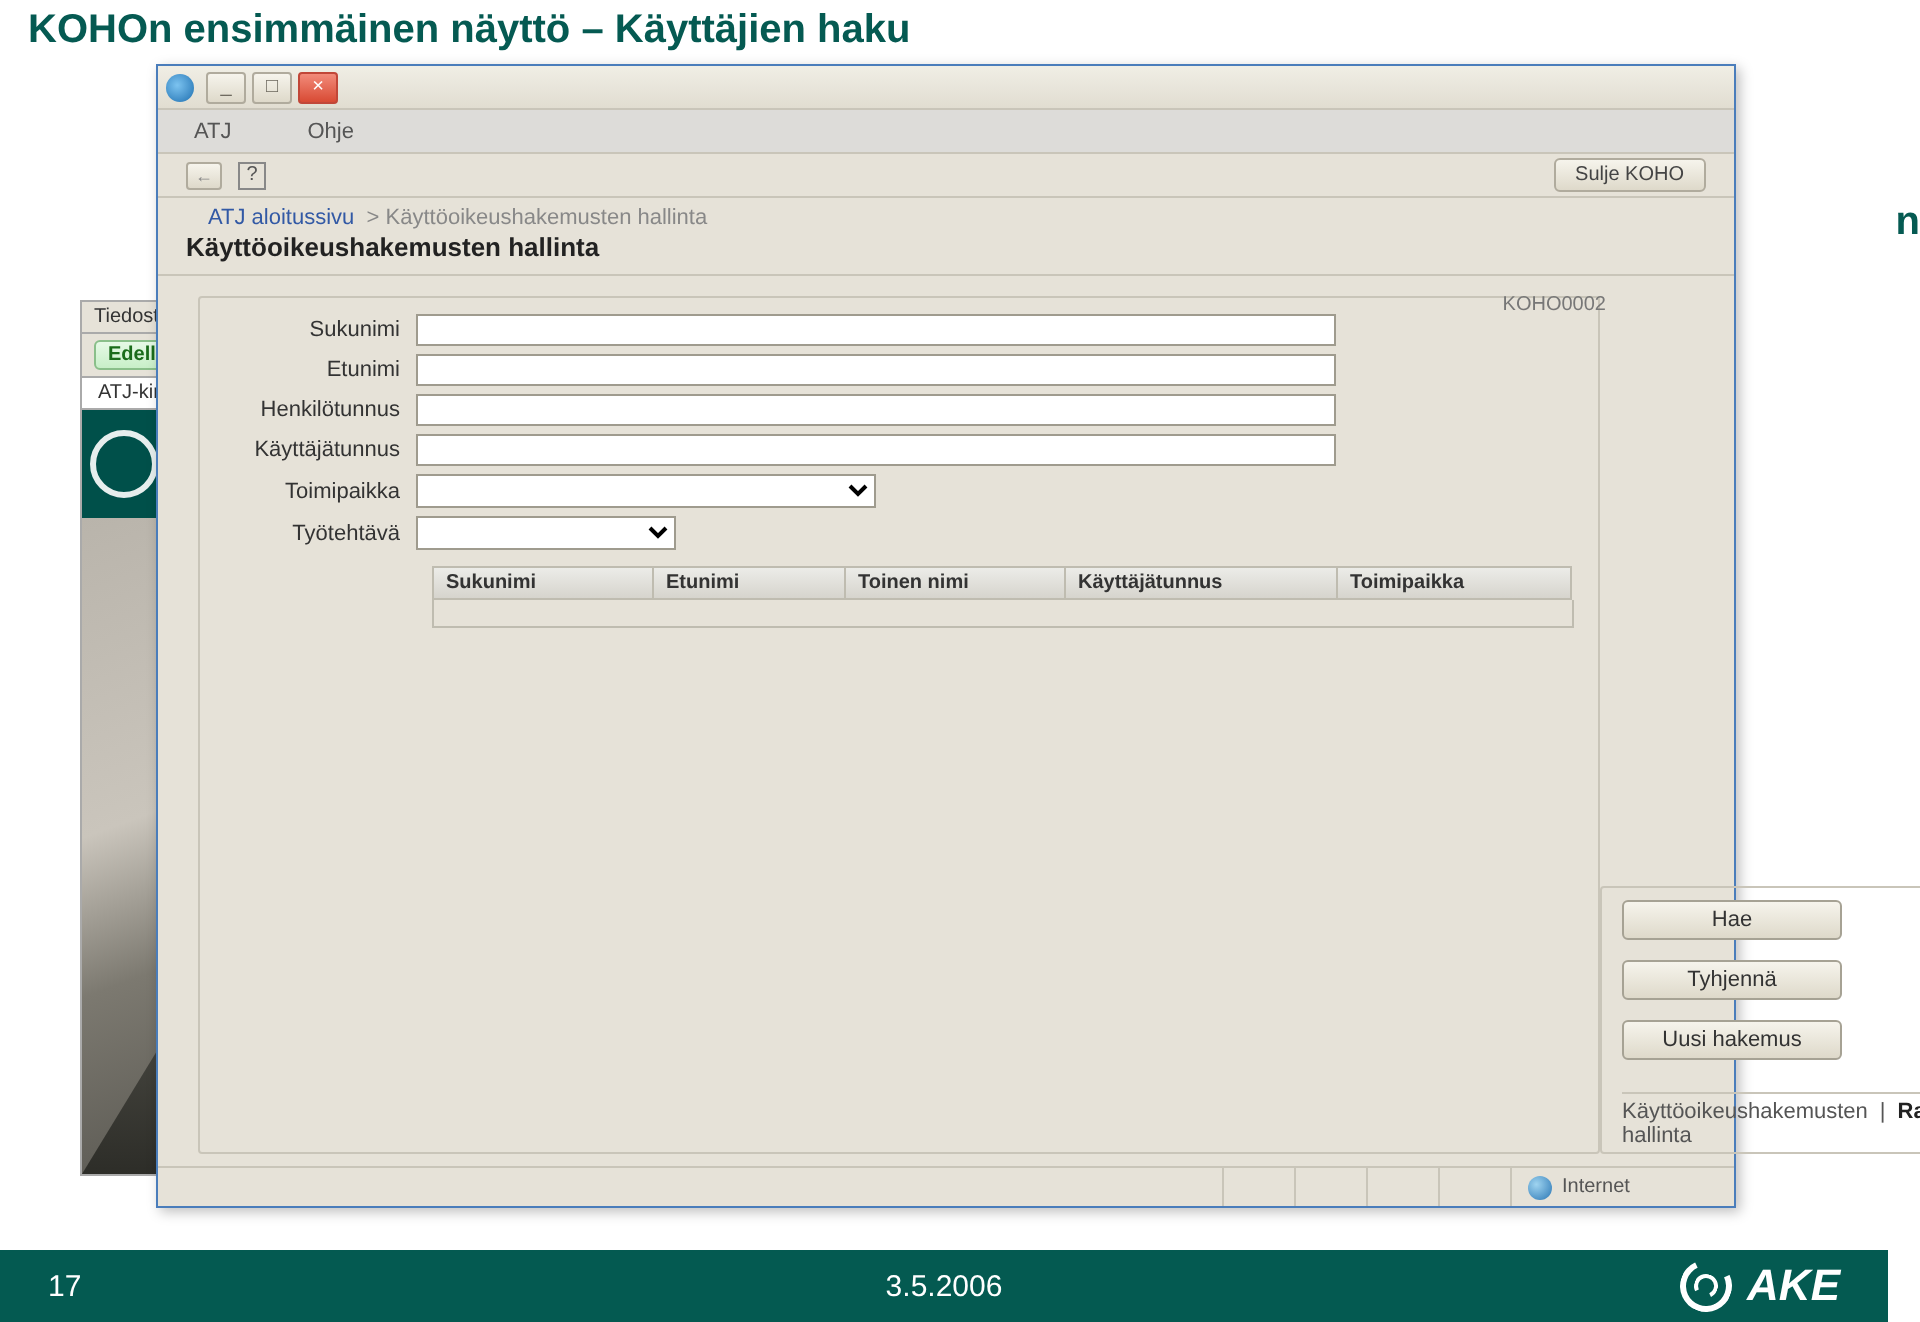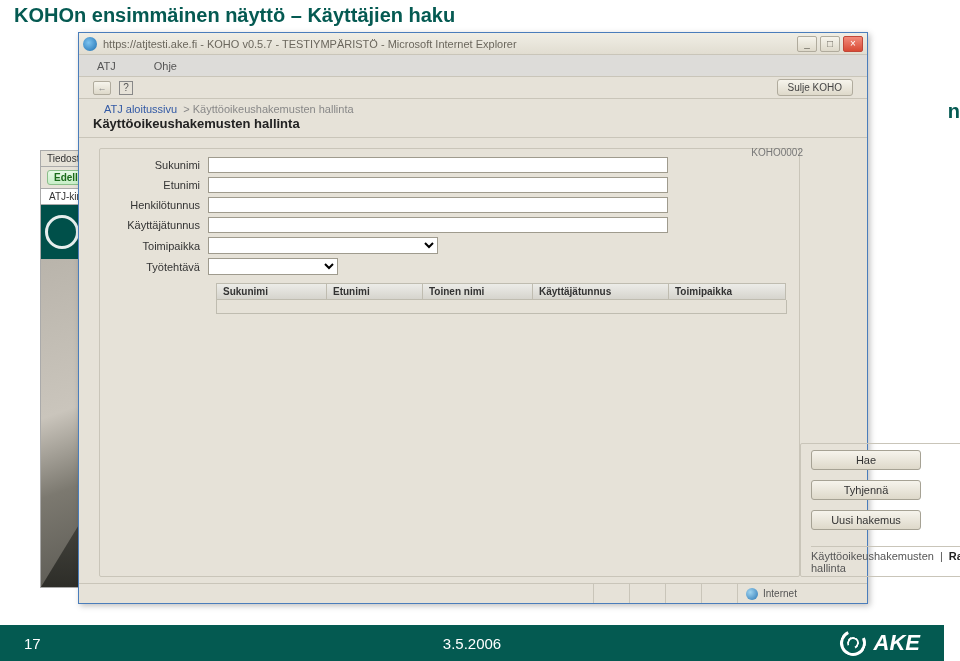--- a/index.html
+++ b/index.html
@@ -424,21 +424,20 @@
     <div class="behind-photo">
       <div class="behind-road"></div>
     </div>
   </div>
 </div>
 
 <div class="win">
 
   <div class="titlebar">
     <div class="ie-ico"></div>
-    <div class="titlebar-text">https://atjtesti.ake.fi - KOHO v0.5.7 - TESTIYMPÄRISTÖ - Microsoft Internet Explorer</div>
     <div class="winbtns">
       <div class="winbtn">_</div>
       <div class="winbtn">□</div>
       <div class="winbtn close">×</div>
     </div>
   </div>
 
   <div class="app-menubar">
     <span>ATJ</span>
     <span>Ohje</span>
@@ -517,21 +516,21 @@
     </div>
   </div>
 
   <div class="statusbar">
     <div class="status-seg first"></div>
     <div class="spacer"></div>
     <div class="status-seg" style="width:36px"></div>
     <div class="status-seg" style="width:36px"></div>
     <div class="status-seg" style="width:36px"></div>
     <div class="status-seg" style="width:36px"></div>
-    <div class="status-seg" style="width:130px">
+    <div class="status-seg" style="width:112px">
       <div class="globe"></div>
       <span>Internet</span>
     </div>
   </div>
 </div>
 
 <div class="footer">
   <span>17</span>
   <span class="date">3.5.2006</span>
   <div class="footer-logo">

